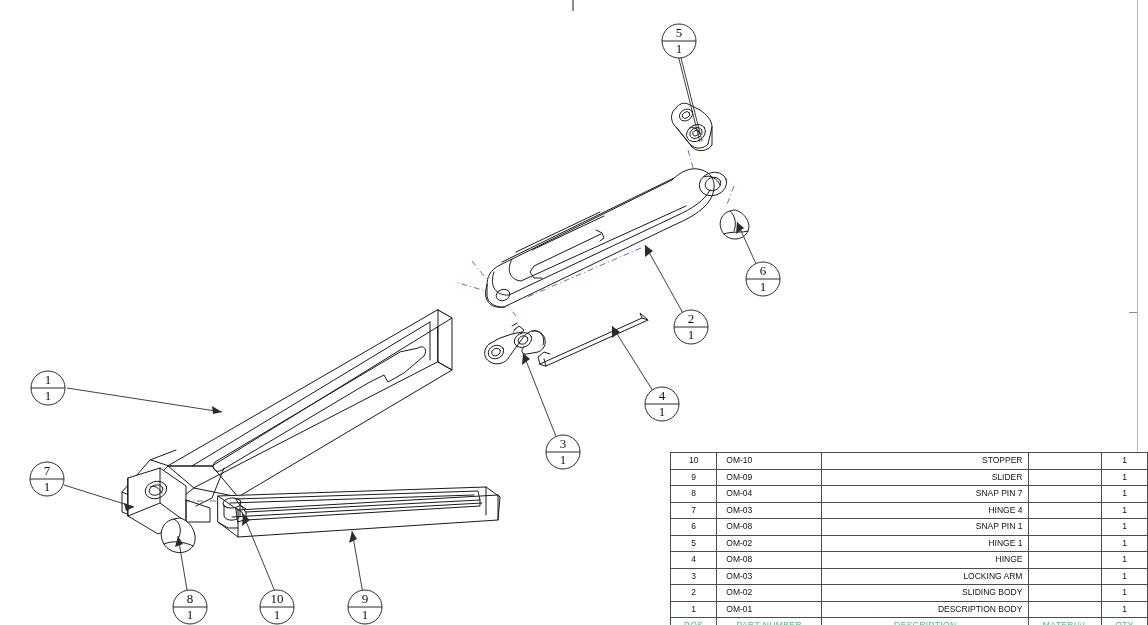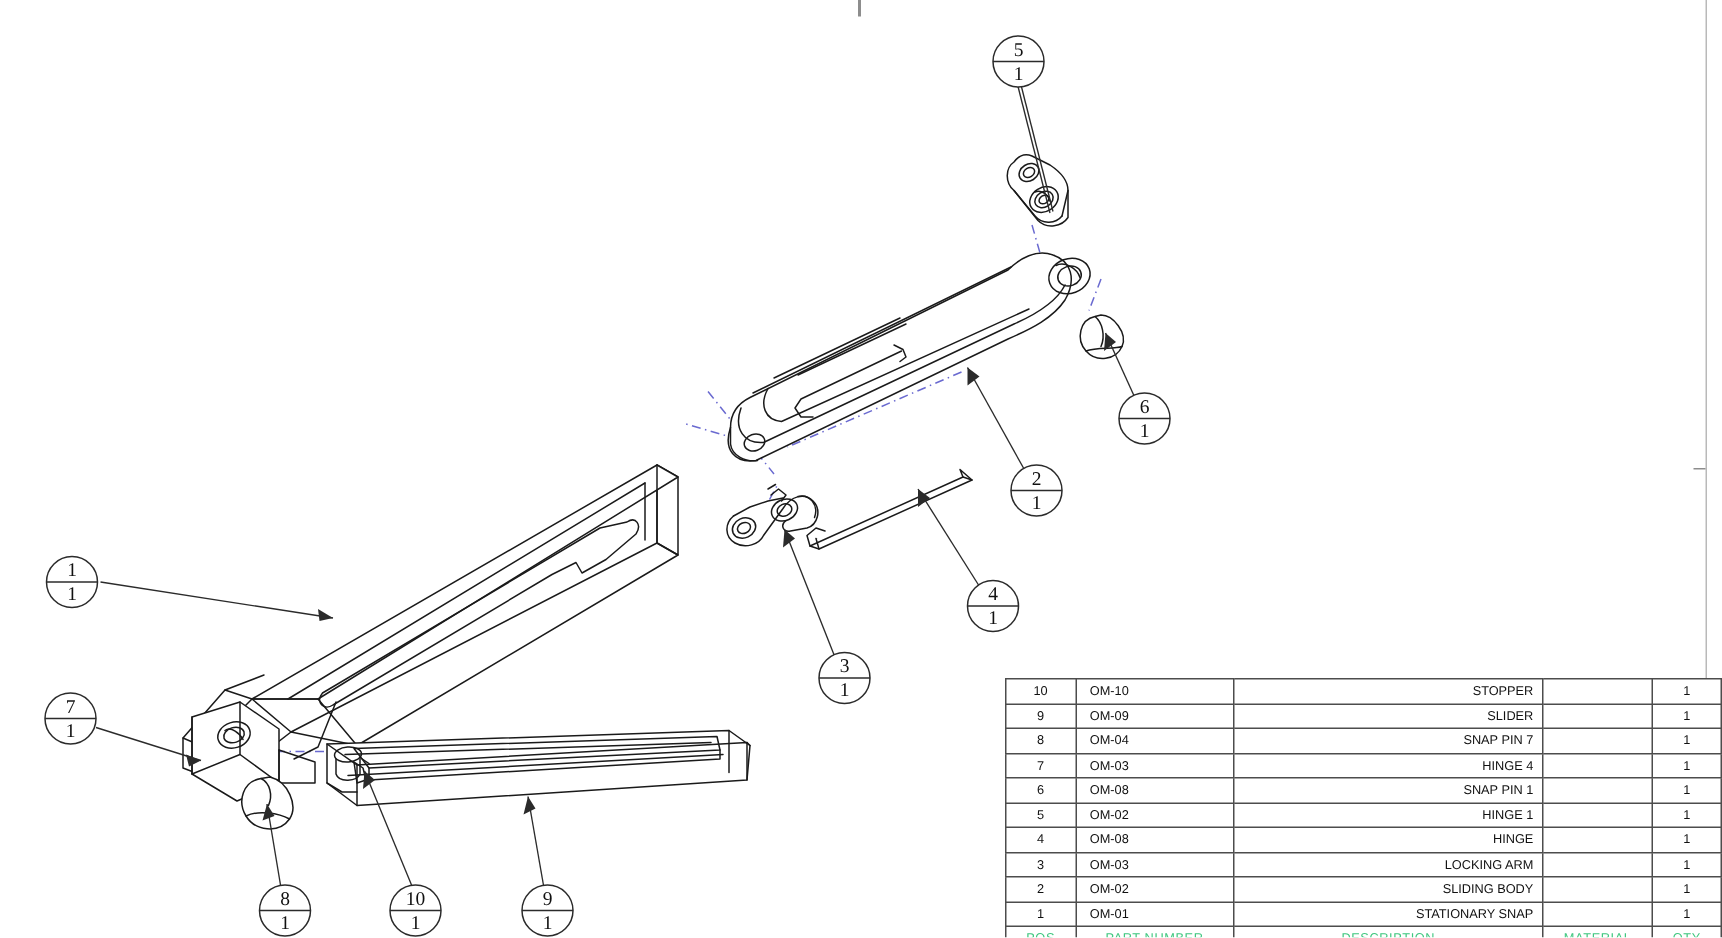--- a/index.html
+++ b/index.html
@@ -389,21 +389,21 @@
       <tr>
         <td class="pos">2</td>
         <td class="pn">OM-02</td>
         <td class="desc">SLIDING BODY</td>
         <td class="mat"></td>
         <td class="qty">1</td>
       </tr>
       <tr>
         <td class="pos">1</td>
         <td class="pn">OM-01</td>
-        <td class="desc">STATIONARY SNAP</td>
+        <td class="desc">DESCRIPTION BODY</td>
         <td class="mat"></td>
         <td class="qty">1</td>
       </tr>
       <tr class="head">
         <td class="pos">POS</td>
         <td class="pn">PART NUMBER</td>
         <td class="desc">DESCRIPTION</td>
         <td class="mat">MATERIAL</td>
         <td class="qty">QTY</td>
       </tr>

